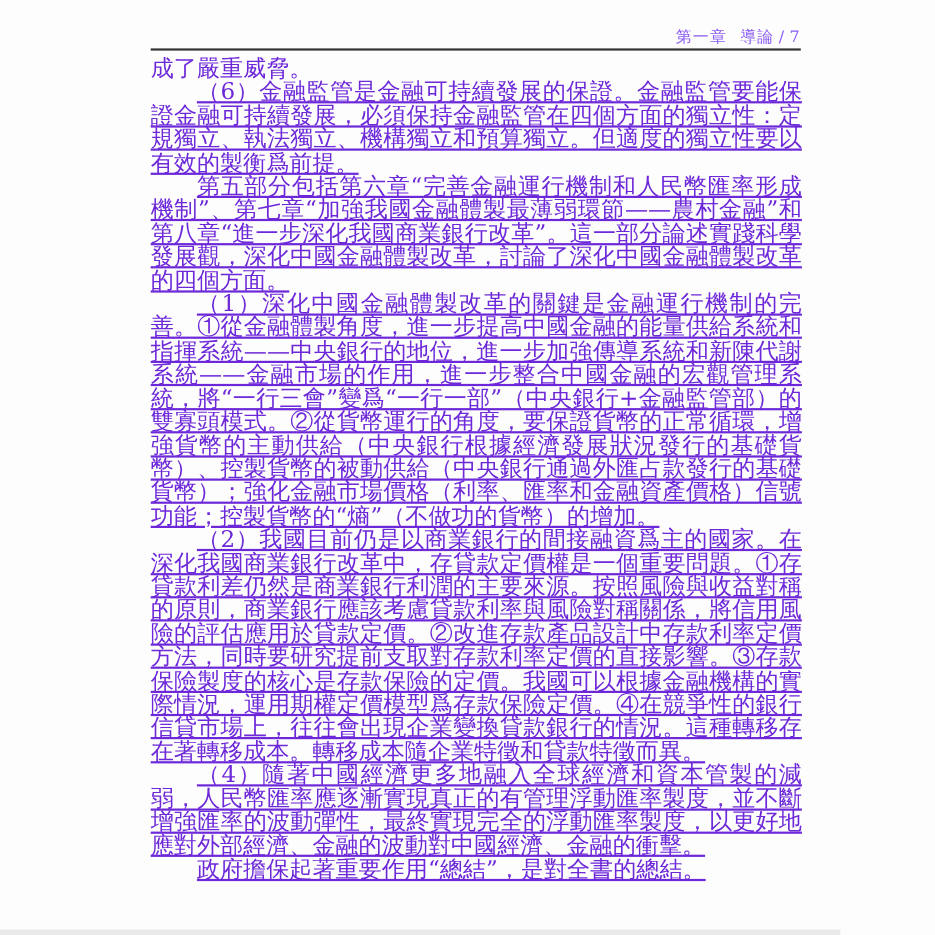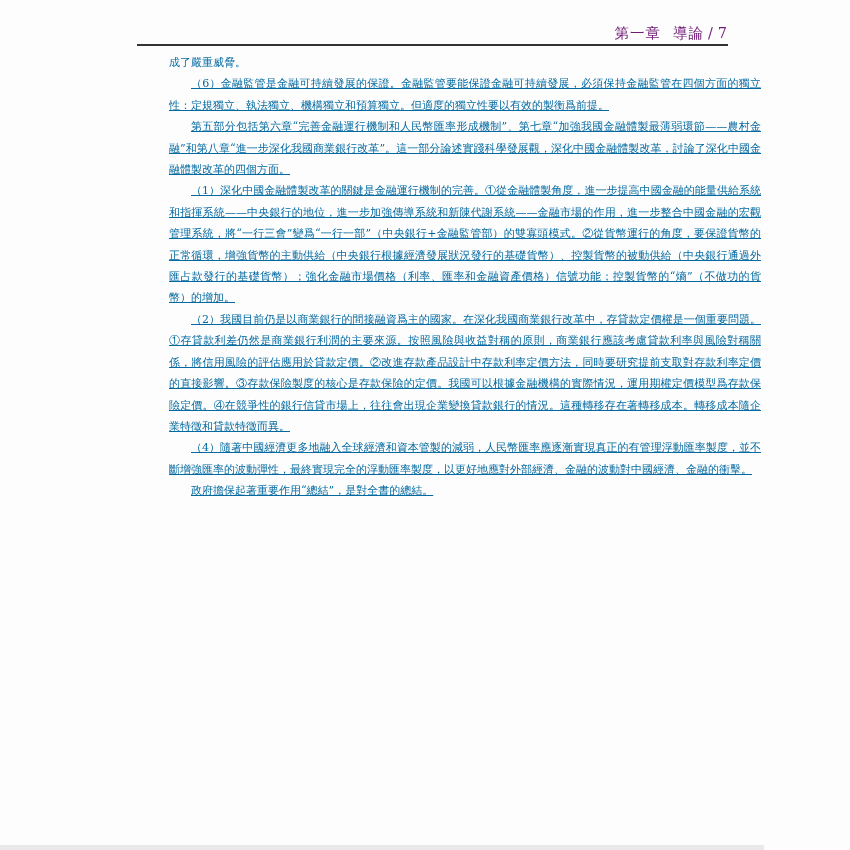--- a/index.html
+++ b/index.html
@@ -19,44 +19,43 @@
     color: #2e2e2e;
   }
   .running-head {
     position: absolute;
     top: 24px;
     left: 137px;
     width: 591px;
     text-align: right;
     font-size: 14.5px;
     letter-spacing: 1px;
-    color: #701a75;
+    color: #8b5cf6;
     white-space: nowrap;
   }
   .running-head .chapter { margin-right: 12px; }
   .running-head .divider { margin: 0 4px; }
   .head-rule {
     position: absolute;
     top: 44px;
     left: 137px;
     width: 591px;
     height: 2px;
     background: #343434;
   }
   .body-text {
     position: absolute;
     top: 52px;
     left: 137px;
     width: 592px;
-    font-size: 11px;
+    font-size: 21px;
     line-height: 21.4px;
     text-align: justify;
     text-justify: inter-ideograph;
-    color: #0369a1;
-    margin-left: 32px;
+    color: #6d28d9;
   }
   .para { margin: 0; }
   .para.indent { text-indent: 2em; text-decoration: underline; }
   .scan-edge-bottom {
     position: absolute;
     left: 0;
     bottom: 0;
     width: 764px;
     height: 5px;
     background: #e9e9e9;

